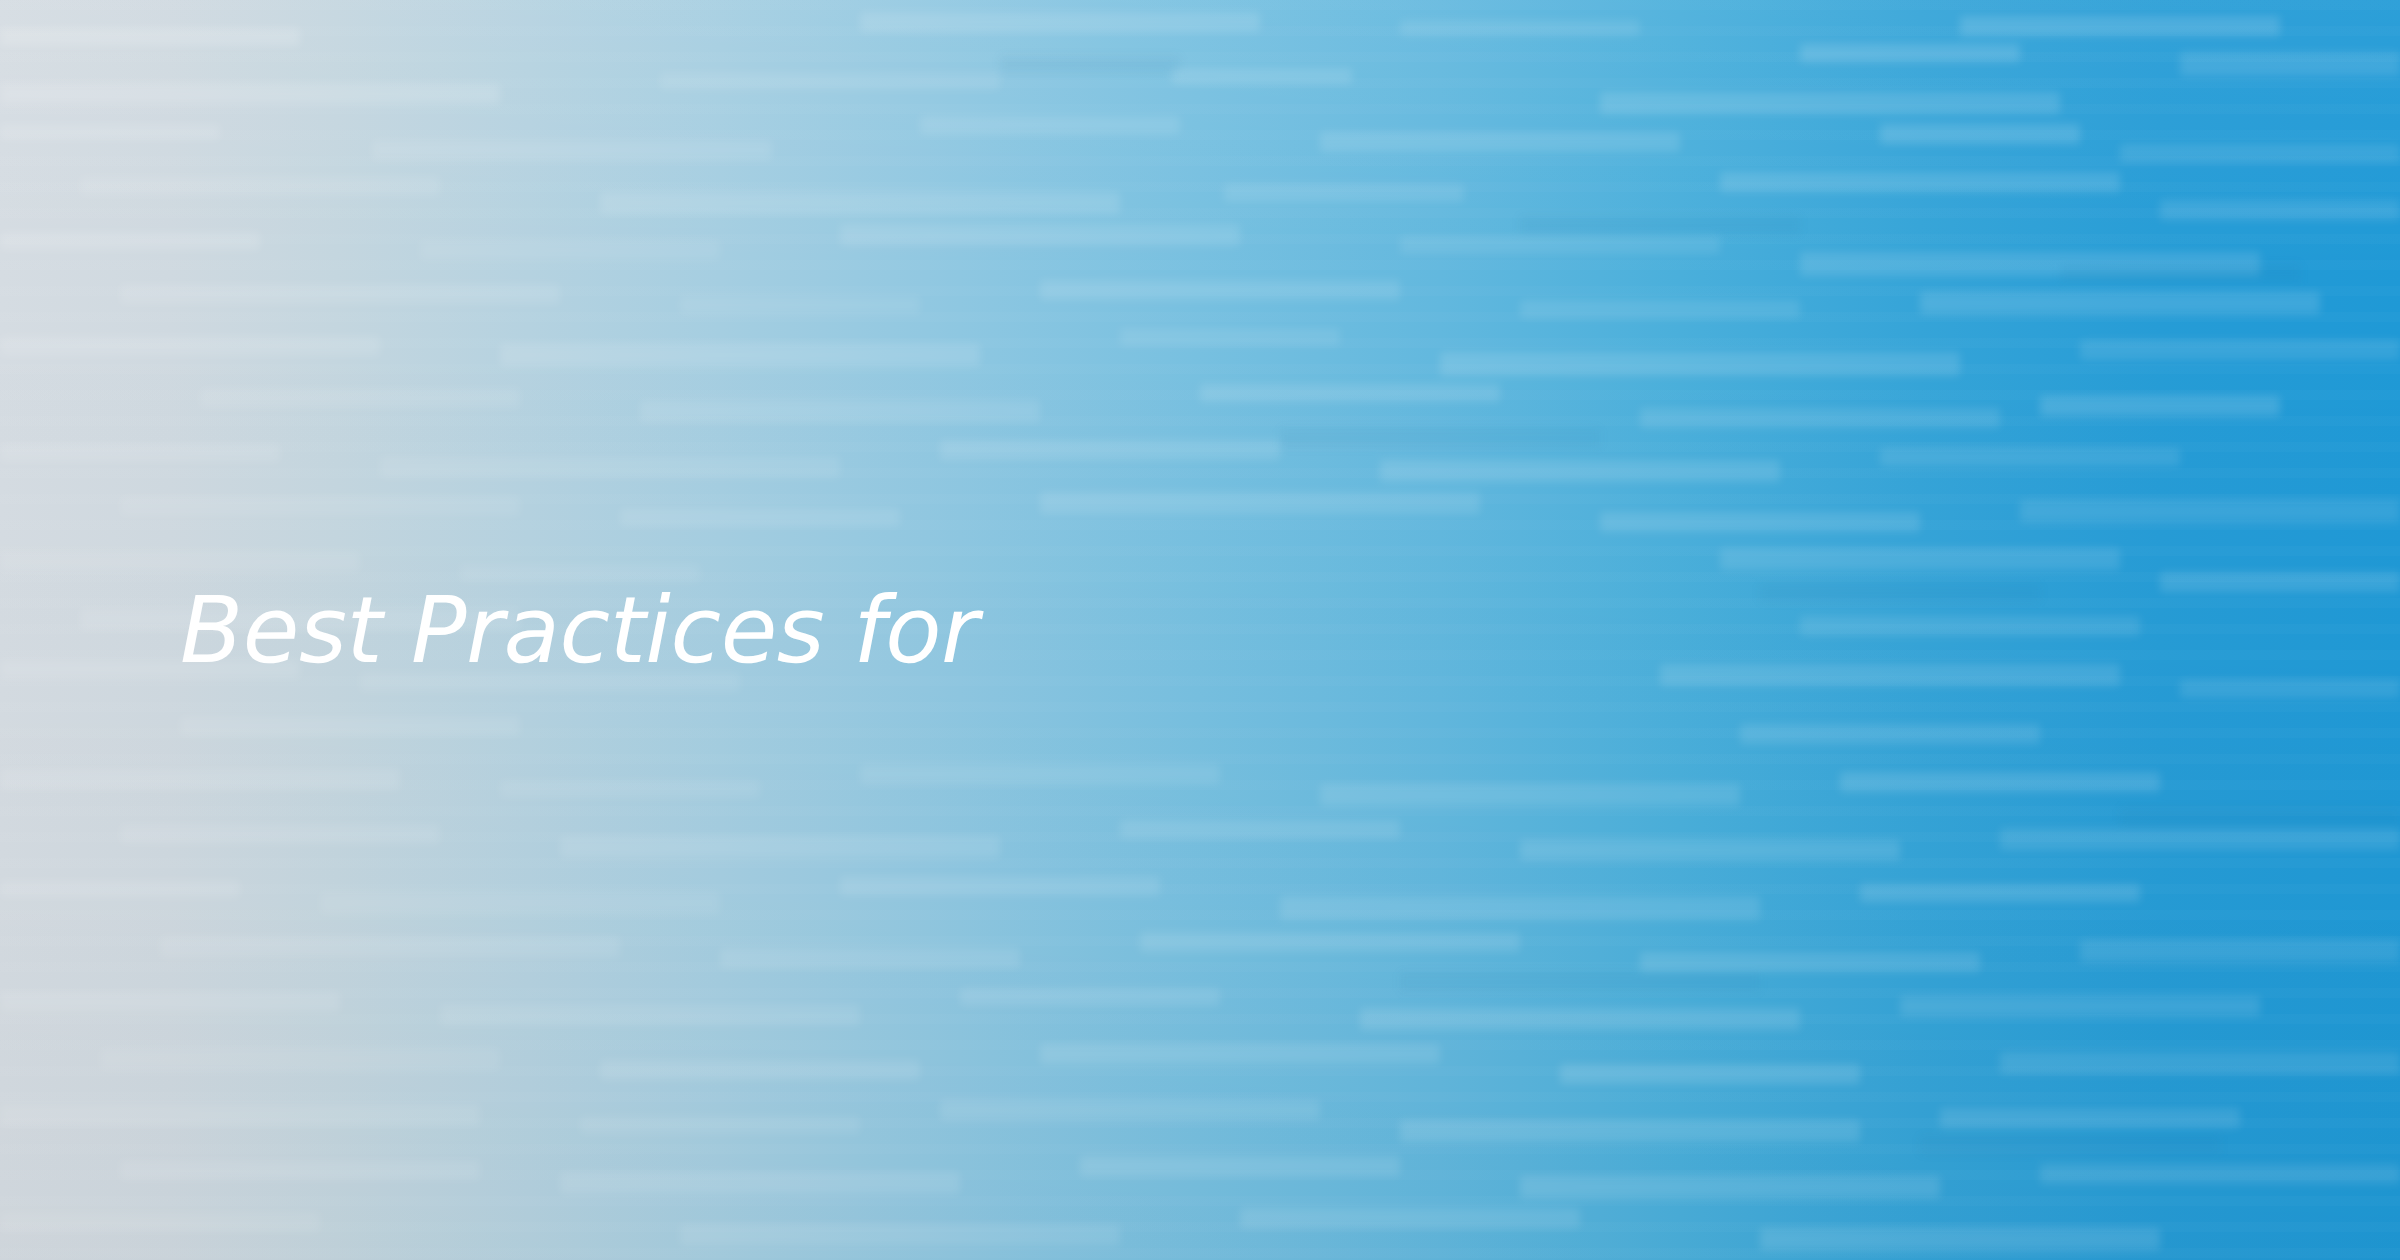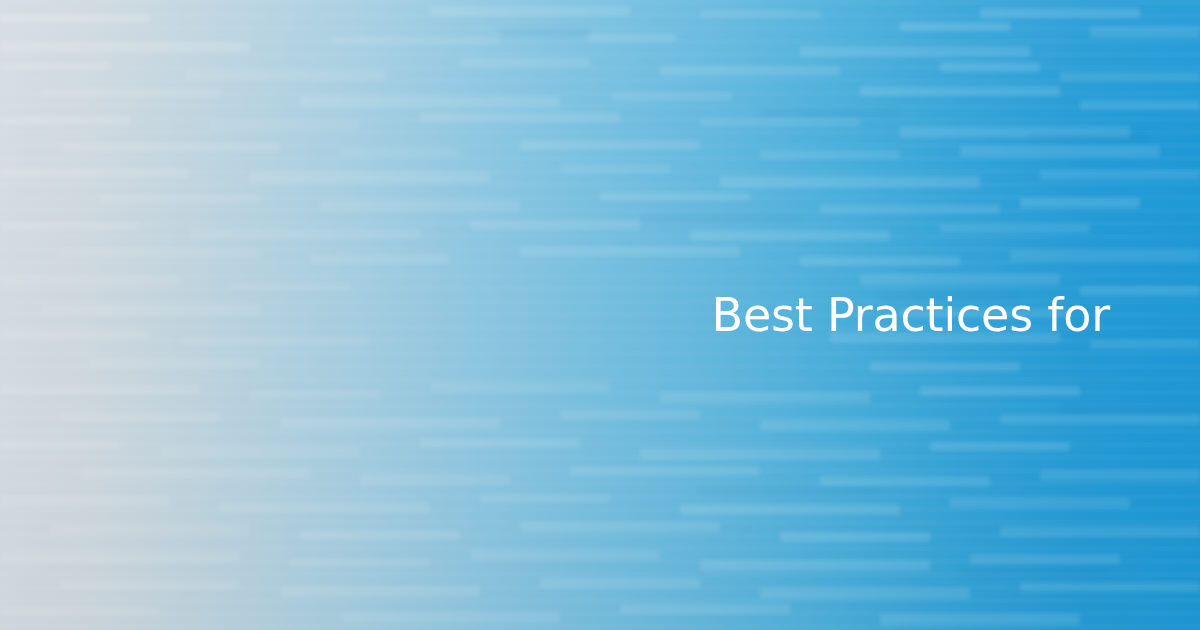--- a/index.html
+++ b/index.html
@@ -66,25 +66,26 @@
 
   
   #title-block {
     position: absolute;
     left: 0;
     right: 0;
     top: 0;
     bottom: 0;
     display: flex;
     flex-direction: column;
-    align-items: flex-end;
+    align-items: flex-start;
     justify-content: center;
     text-align: center;
     padding: 0 90px;
     box-sizing: border-box;
+    font-style: italic;
   }
   #title-block .title-line {
     display: block;
     color: #ffffff;
     font-size: 46px;
     font-weight: 400;
     line-height: 48px;
     letter-spacing: -0.2px;
     white-space: nowrap;
     text-rendering: optimizeLegibility;

